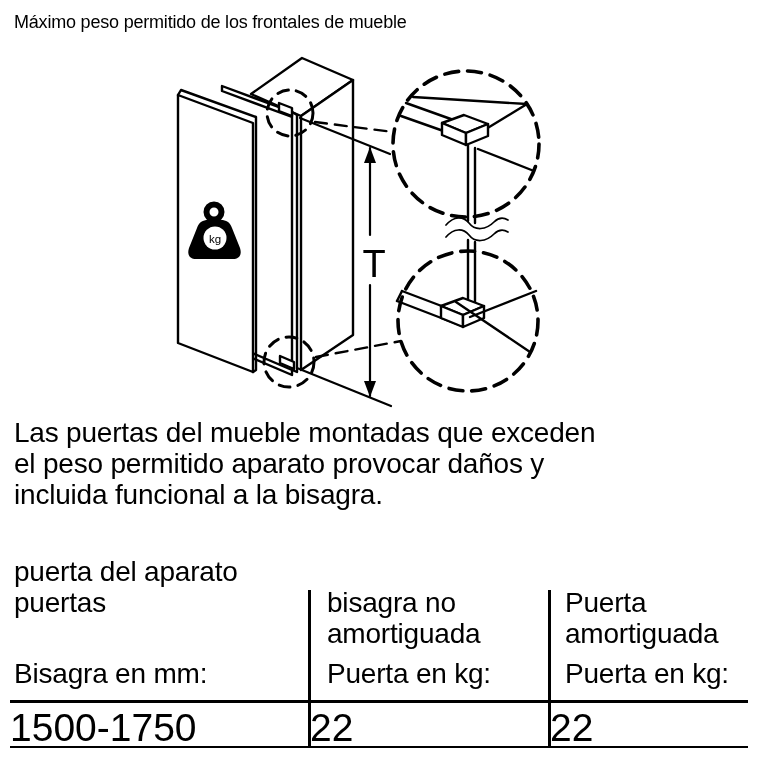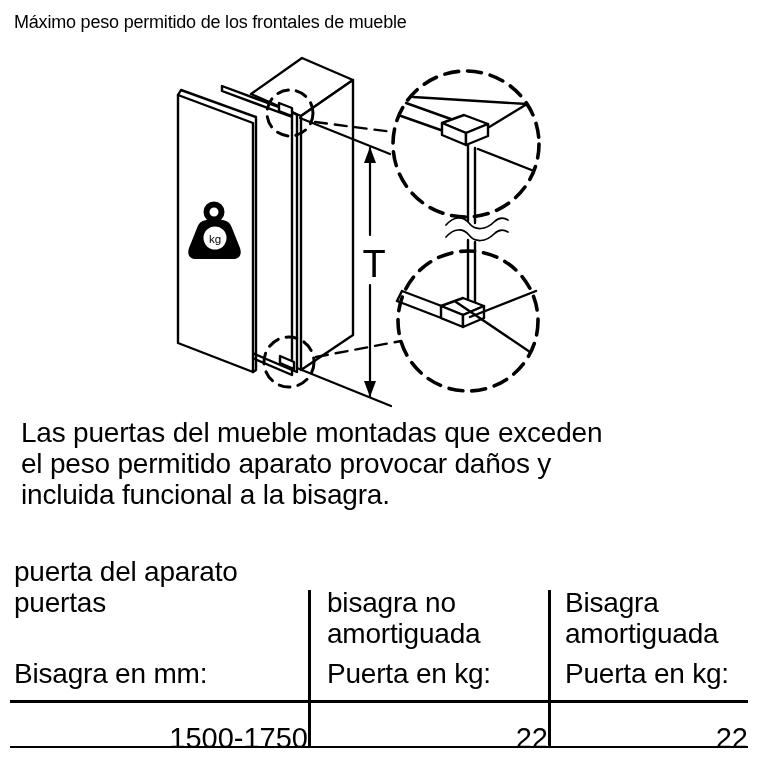--- a/index.html
+++ b/index.html
@@ -1,37 +1,37 @@
 <!DOCTYPE html>
 <html><head>
 <meta charset="utf-8">
 <style>
   html,body{margin:0;padding:0;background:#ffffff;}
   body{width:760px;height:760px;position:relative;overflow:hidden;
        font-family:"Liberation Sans", sans-serif;color:#000;}
   .abs{position:absolute;}
   .title{left:14px;top:12px;font-size:18px;white-space:nowrap;letter-spacing:-0.2px;}
   .figwrap{left:0;top:50px;width:760px;height:362px;}
-  .warning{left:21px;top:417px;font-size:28px;line-height:31px;letter-spacing:-0.2px;}
+  .warning{left:14px;top:417px;font-size:28px;line-height:31px;letter-spacing:-0.2px;}
   .warning div{white-space:nowrap;}
   
   .tline{background:#000;position:absolute;}
   .vline1{left:308px;top:590px;width:2.5px;height:158px;}
   .vline2{left:548px;top:590px;width:2.5px;height:158px;}
   .hline1{left:10px;top:700px;width:738px;height:2.5px;}
   .hline2{left:10px;top:745.5px;width:738px;height:2.5px;}
   .cell{position:absolute;font-size:28px;line-height:31px;letter-spacing:-0.2px;}
   .cell div{white-space:nowrap;}
   .c1h{left:14px;top:556px;}
   .c2h{left:327px;top:587px;}
   .c3h{left:565px;top:587px;}
   .c1u{left:14px;top:658px;}
   .c2u{left:327px;top:658px;}
   .c3u{left:565px;top:658px;}
-  .val{top:722px;font-size:29px;text-align:right;position:absolute;}
+  .val{top:706px;font-size:39px;text-align:left;position:absolute;}
   .v1{left:10px;width:298px;}
   .v2{left:310px;width:238px;}
   .v3{left:550px;width:198px;}
   svg *{vector-effect:none;}
 </style>
 </head>
 <body>
 
 <div class="abs title">Máximo peso permitido de los frontales de mueble</div>
 
@@ -136,21 +136,21 @@
 
   <div class="cell c1h">
     <div>puerta del aparato</div>
     <div>puertas</div>
   </div>
   <div class="cell c2h">
     <div>bisagra no</div>
     <div>amortiguada</div>
   </div>
   <div class="cell c3h">
-    <div>Bisagra</div>
+    <div>Puerta</div>
     <div>amortiguada</div>
   </div>
 
   <div class="cell c1u">
     <div>Bisagra en mm:</div>
   </div>
   <div class="cell c2u">
     <div>Puerta en kg:</div>
   </div>
   <div class="cell c3u">

